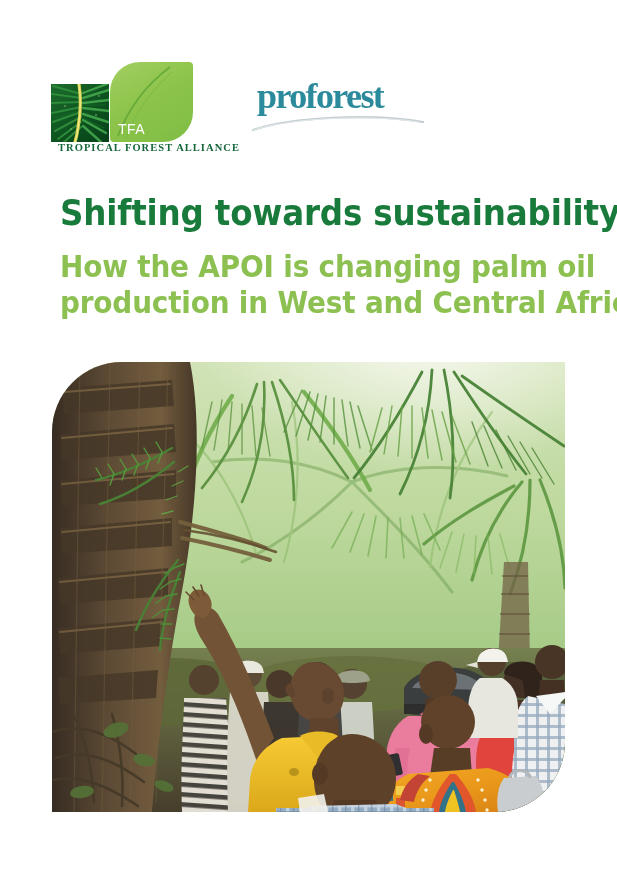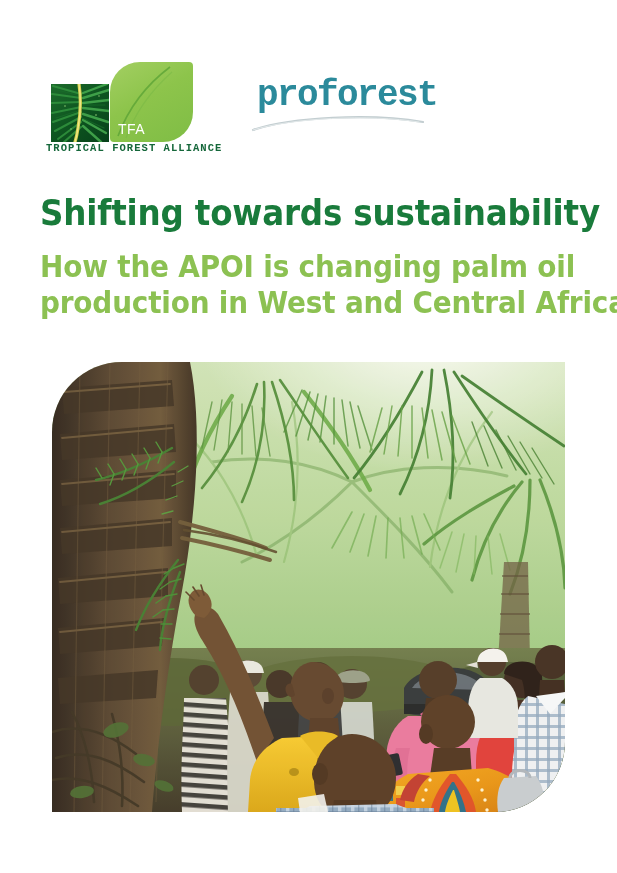--- a/index.html
+++ b/index.html
@@ -72,64 +72,64 @@
     left: 8px;
     bottom: 5px;
     color: #ffffff;
     font-size: 14px;
     letter-spacing: 0.5px;
     font-family: "Liberation Sans", sans-serif;
     font-weight: 400;
   }
   .tfa-wordmark {
     position: absolute;
-    left: 0px;
+    left: 12px;
     top: 80px;
     width: 160px;
     color: #15673a;
     font-size: 10.5px;
     font-weight: bold;
     letter-spacing: 1.05px;
-    font-family: Liberation Mono, monospace;
+    font-family: Liberation Serif, serif;
     white-space: nowrap;
   }
 
   
   .proforest-logo {
     position: relative;
     width: 175px;
     height: 70px;
     margin-left: 45px;
     margin-top: 15px;
   }
   .proforest-word {
     position: absolute;
     left: 6px;
     top: 0px;
     color: #2b8a9b;
     font-size: 36px;
     font-weight: bold;
-    font-family: Liberation Mono, monospace;
+    font-family: Liberation Serif, serif;
     letter-spacing: -1.6px;
     line-height: 1;
     transform: scaleY(1.02);
     transform-origin: left top;
   }
   .proforest-swoosh {
     position: absolute;
     left: 0px;
     top: 34px;
     width: 175px;
     height: 22px;
   }
 
   
   .title-block {
     position: absolute;
-    left: 40px;
+    left: 60px;
     top: 193px;
     width: 545px;
   }
   .main-title {
     color: #197b3b;
     font-family: "DejaVu Sans", sans-serif;
     font-weight: bold;
     font-size: 35px;
     line-height: 40px;
     letter-spacing: -0.2px;

